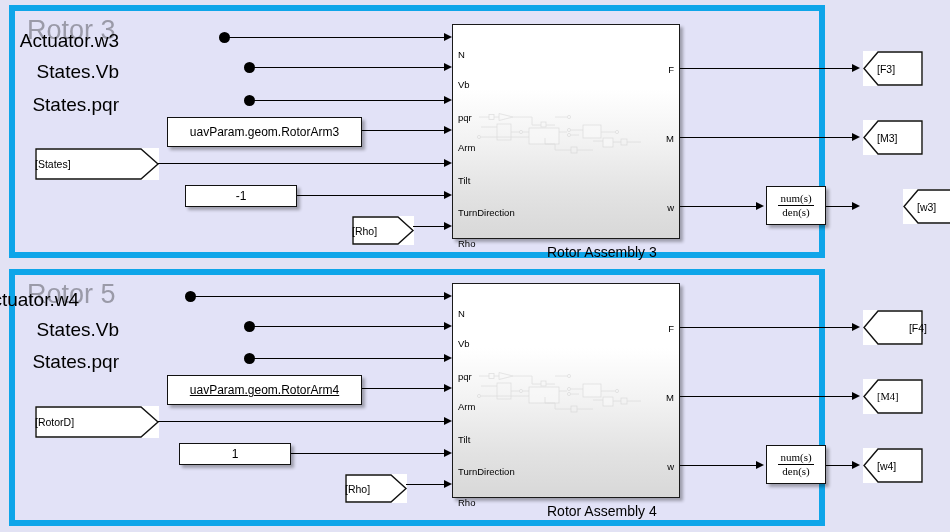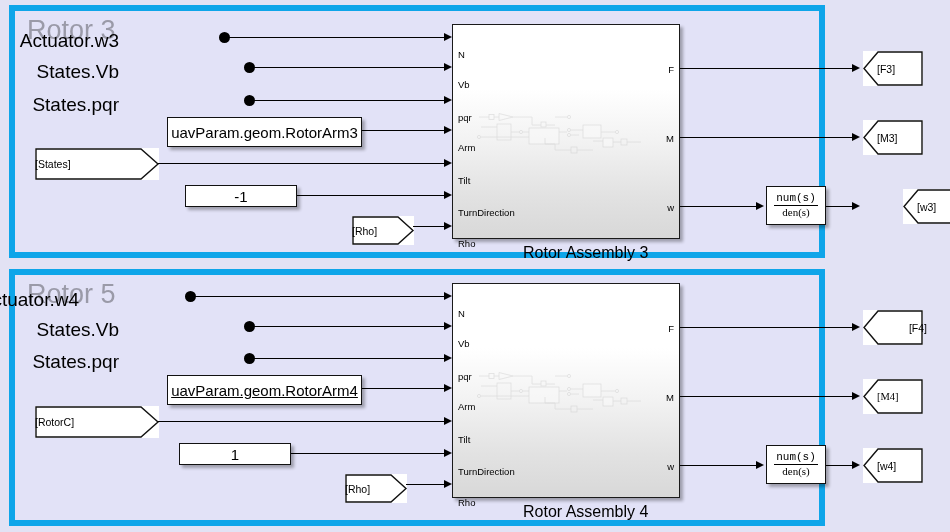--- a/index.html
+++ b/index.html
@@ -65,57 +65,58 @@
     position: absolute;
     left: 22px;
     top: 88px;
     width: 185px;
     height: 42px;
     opacity: 0.55;
   }
 
   .block-caption {
     position: absolute;
-    font-size: 16px;
-    color: #000;
-    white-space: nowrap;
+    font-size: 14px;
+    color: #000;
+    white-space: nowrap;
+    margin-left: 24px;
   }
 
   
   .constblock {
     position: absolute;
     border: 1.2px solid #111;
     background: #ffffff;
     box-sizing: border-box;
     box-shadow: 3px 3px 3px rgba(0,0,0,0.30);
     display: flex;
     align-items: center;
     justify-content: center;
-    font-size: 15px;
+    font-size: 12px;
     color: #000;
     white-space: nowrap;
   }
 
   
   .tfblock {
     position: absolute;
     border: 1.2px solid #111;
     background: #ffffff;
     box-sizing: border-box;
     box-shadow: 3px 3px 3px rgba(0,0,0,0.30);
     display: flex;
     flex-direction: column;
     align-items: center;
     justify-content: center;
     font-family: "Liberation Serif", serif;
     font-size: 11px;
     color: #000;
     line-height: 1.15;
   }
-  .tfblock .num { border-bottom: 1.1px solid #000; padding: 0 2px; font-family: Liberation Mono, monospace; }
+  .tfblock .num { border-bottom: 1.1px solid #000; padding: 0 2px; }
   .tfblock .den { padding: 0 2px; }
 
   
   .tag {
     position: absolute;
     background: #ffffff;
     box-sizing: border-box;
     display: flex;
     align-items: center;
     justify-content: center;
@@ -327,21 +328,21 @@
     <div class="arrow" style="left:429px; top:79px;"></div>
 
     <div class="constblock" style="left:152px; top:100px; width:195px; height:30px;text-decoration:underline;">uavParam.geom.RotorArm4</div>
     <div class="wire" style="left:347px; top:113px; width:88px;"></div>
     <div class="arrow" style="left:429px; top:109px;"></div>
 
     <div class="tag from" style="left:20px; top:131px; width:124px; height:32px;">
       <svg class="tag-svg" width="124" height="32" viewBox="0 0 124 32">
         <polygon points="1,1 106,1 123,16 106,31 1,31" fill="#ffffff" stroke="#111111" stroke-width="1.4"></polygon>
       </svg>
-      <span class="tag-text">[RotorC]</span>
+      <span class="tag-text">[RotorD]</span>
     </div>
     <div class="wire" style="left:143px; top:146px; width:292px;"></div>
     <div class="arrow" style="left:429px; top:142px;"></div>
 
     <div class="constblock" style="left:164px; top:168px; width:112px; height:22px;">1</div>
     <div class="wire" style="left:276px; top:178px; width:159px;"></div>
     <div class="arrow" style="left:429px; top:174px;"></div>
 
     <div class="tag from" style="left:330px; top:199px; width:62px; height:29px;">
       <svg class="tag-svg" width="62" height="29" viewBox="0 0 62 29">

